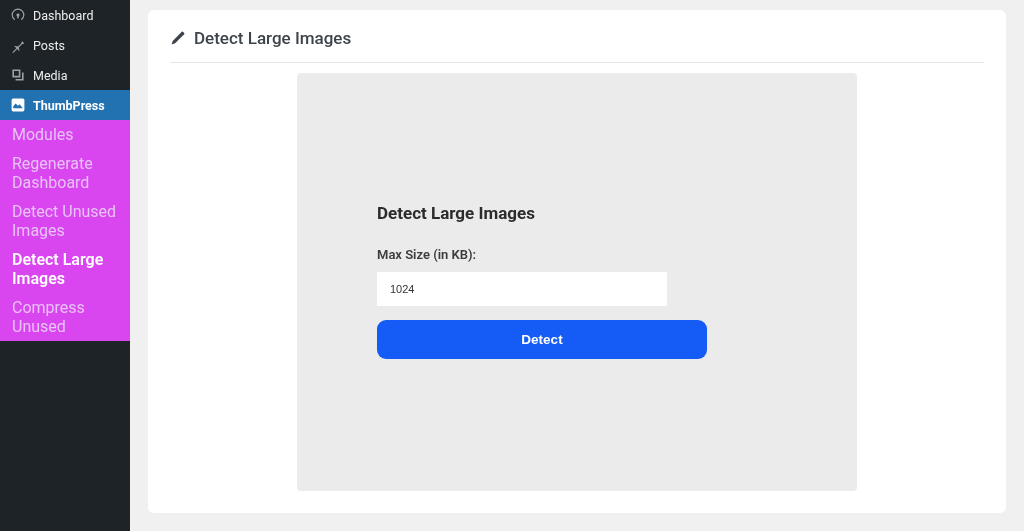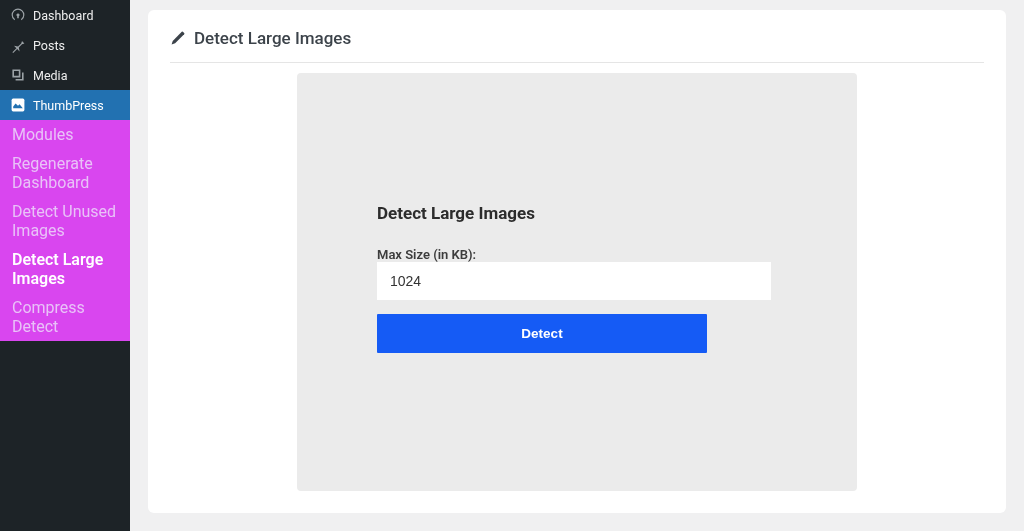--- a/index.html
+++ b/index.html
@@ -4,42 +4,42 @@
 <style>
   * { box-sizing: border-box; margin: 0; padding: 0; }
   html, body { width: 1024px; height: 531px; font-family: -apple-system, BlinkMacSystemFont, "Segoe UI", Roboto, sans-serif; overflow: hidden; background: #f0f0f1; }
   .app { display: flex; width: 100%; height: 100%; }
 
   
   .sidebar { width: 130px; background: #1d2327; color: #fff; flex-shrink: 0; display: flex; flex-direction: column; font-size: 12px; }
   .side-item { display: flex; align-items: center; gap: 7px; padding: 7px 10px; color: #e0e0e0; cursor: pointer; position: relative; }
   .side-item .ic { width: 16px; height: 16px; display: inline-flex; align-items: center; justify-content: center; color: rgba(240,246,252,.6); }
   .side-item .lbl { font-size: 12.5px; color: #eee; }
-  .side-item.active { background: #2271b1; }
+  .side-item.active { background: #2271b1; font-weight: bold; }
   .side-item.active .ic, .side-item.active .lbl { color: #fff; }
   .side-item.active::after {
     content: ""; position: absolute; right: -8px; top: 50%; transform: translateY(-50%);
     width: 0; height: 0; border-top: 8px solid transparent; border-bottom: 8px solid transparent; border-right: 8px solid #f0f0f1;
   }
   .sub-item { padding: 5px 10px 5px 12px; color: rgba(240,246,252,.7); font-size: 16px; cursor: pointer; background: #d946ef; }
   .sub-item.current { color: #fff; font-weight: 600; }
 
   
   .main { flex: 1; padding: 10px 18px 18px 18px; }
   .card { background: #fff; border-radius: 6px; padding: 14px 22px 22px 22px; height: 100%; display: flex; flex-direction: column; }
   .page-header { display: flex; align-items: center; gap: 8px; padding: 4px 0 14px 0; color: #3c434a; }
   .page-header .ic { color: #3c434a; }
   .page-title { font-size: 17px; font-weight: 500; color: #3c434a; }
   .divider { border: none; border-top: 1px solid #e5e5e5; margin: 0 0 10px 0; }
 
   .panel { background: #ebebeb; border-radius: 4px; width: 560px; margin: 0 auto; padding: 130px 80px 110px 80px; flex: 1; display: flex; flex-direction: column; }
   .panel-heading { font-size: 17px; font-weight: 700; color: #2c2c2c; margin-bottom: 24px; }
-  .field-label { font-size: 13px; font-weight: 600; color: #3c3c3c; margin-bottom: 0; display: block; }
-  .text-input { width: 394px; max-width: 100%; background: #fff; border: 1px solid #fff; border-radius: 0; padding: 10px 12px; font-size: 14px; color: #333; margin-bottom: 14px; }
-  .primary-btn { width: 330px; max-width: 100%; background: #155bf5; color: #fff; border: none; border-radius: 1px; padding: 12px 16px; font-size: 13.5px; font-weight: 600; cursor: pointer; text-align: center; }
+  .field-label { font-size: 13px; font-weight: 600; color: #3c3c3c; margin-bottom: 10px; display: block; }
+  .text-input { width: 290px; max-width: 100%; background: #fff; border: 1px solid #fff; border-radius: 0; padding: 10px 12px; font-size: 11px; color: #333; margin-bottom: 14px; }
+  .primary-btn { width: 330px; max-width: 100%; background: #155bf5; color: #fff; border: none; border-radius: 9px; padding: 12px 16px; font-size: 13.5px; font-weight: 600; cursor: pointer; text-align: center; }
 
   svg { display: block; }
 </style>
 </head>
 <body>
 
 <div class="app">
 
   <nav class="sidebar">
 
@@ -77,21 +77,21 @@
             <path d="M4 12l3-4 3 3 2-2 4 5H4z" fill="#2271b1"></path>
           </svg>
       </span>
       <span class="lbl">ThumbPress</span>
     </div>
 
     <div class="sub-item"><span>Modules</span></div>
     <div class="sub-item"><span>Regenerate Dashboard</span></div>
     <div class="sub-item"><span>Detect Unused Images</span></div>
     <div class="sub-item current"><span>Detect Large Images</span></div>
-    <div class="sub-item"><span>Compress Detect</span></div>
+    <div class="sub-item"><span>Compress Unused</span></div>
 
   </nav>
 
   <main class="main">
     <div class="card">
 
       <div class="page-header">
         <span class="ic">
           <svg width="16" height="16" viewBox="0 0 20 20" fill="currentColor">
               <path d="M14.7 2.3a1 1 0 0 1 1.4 0l1.6 1.6a1 1 0 0 1 0 1.4L6.4 16.6 2 18l1.4-4.4L14.7 2.3z"></path>

